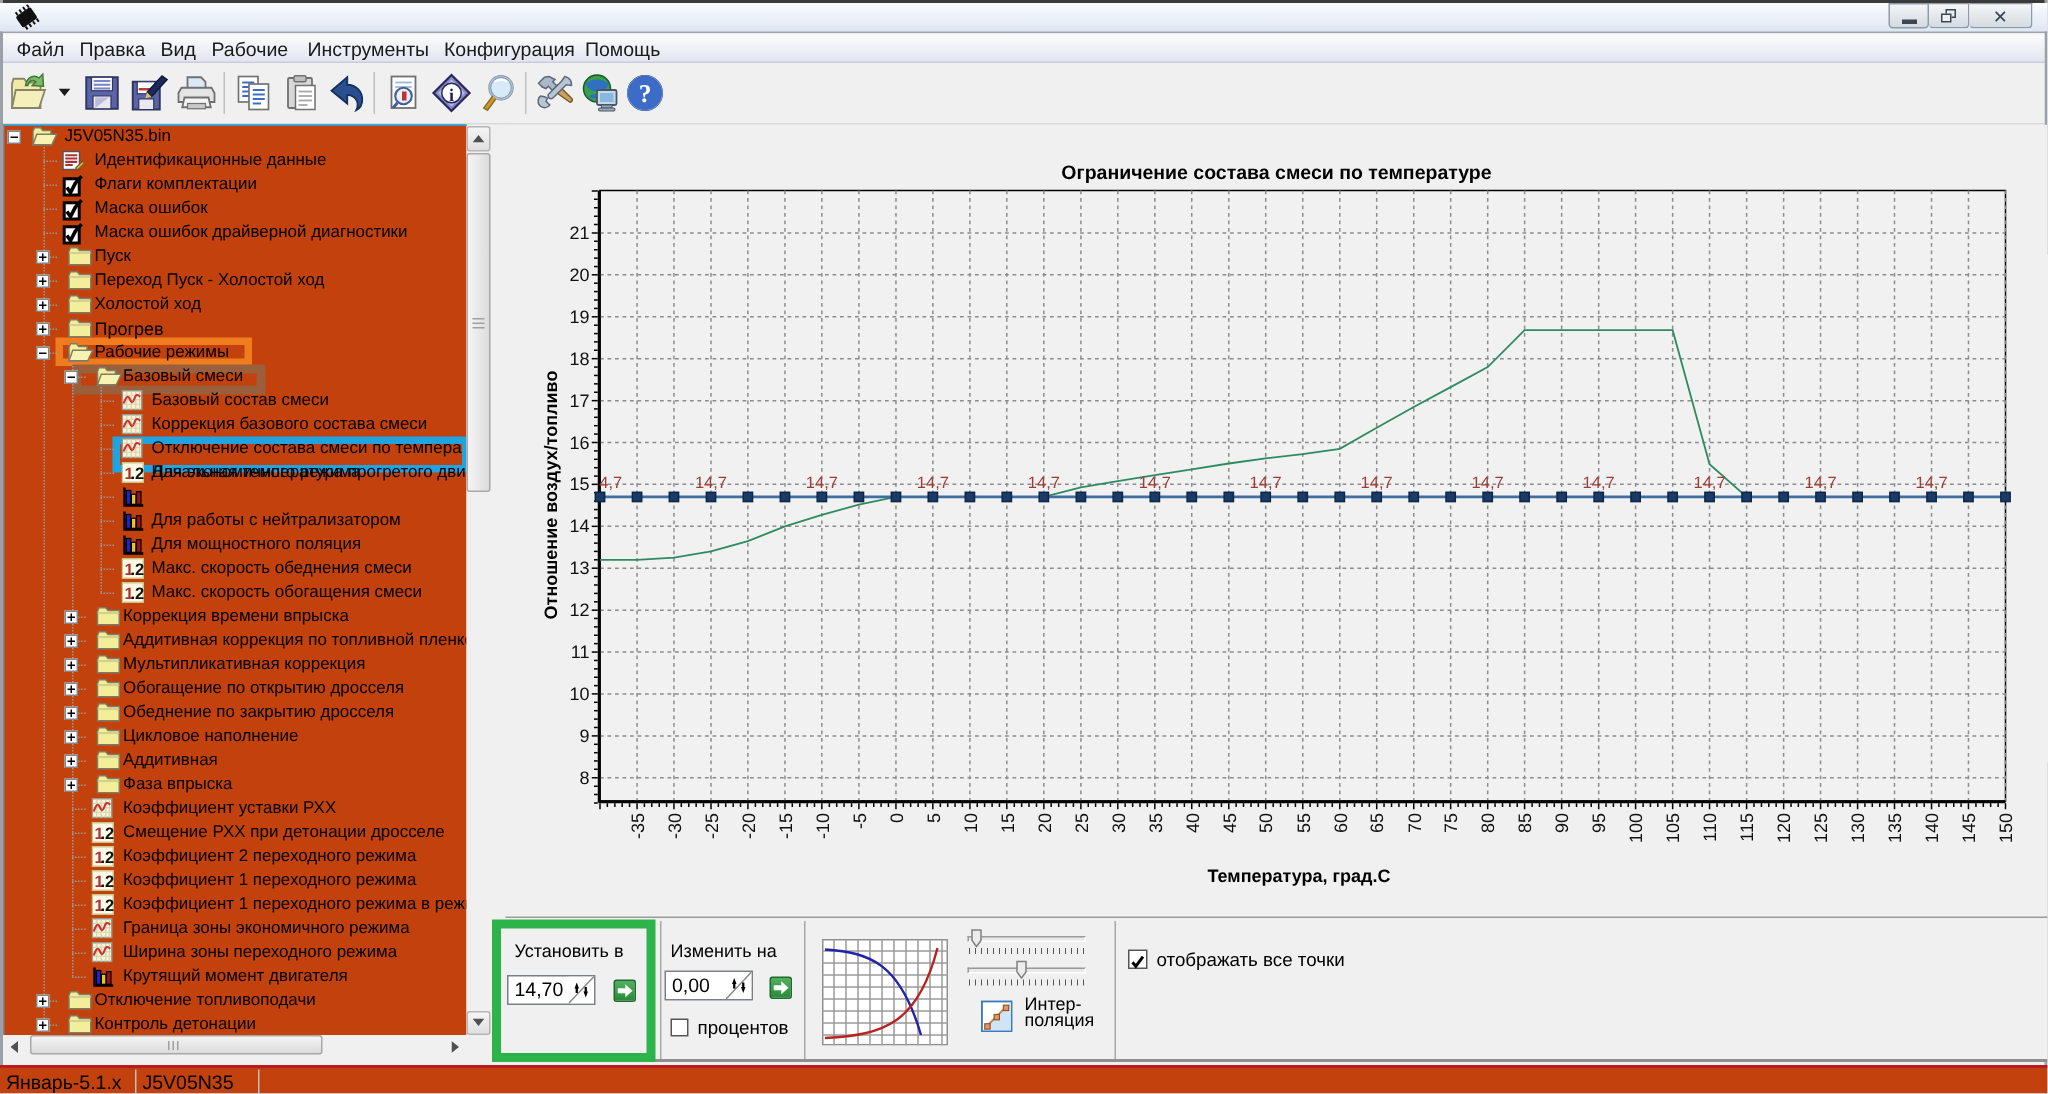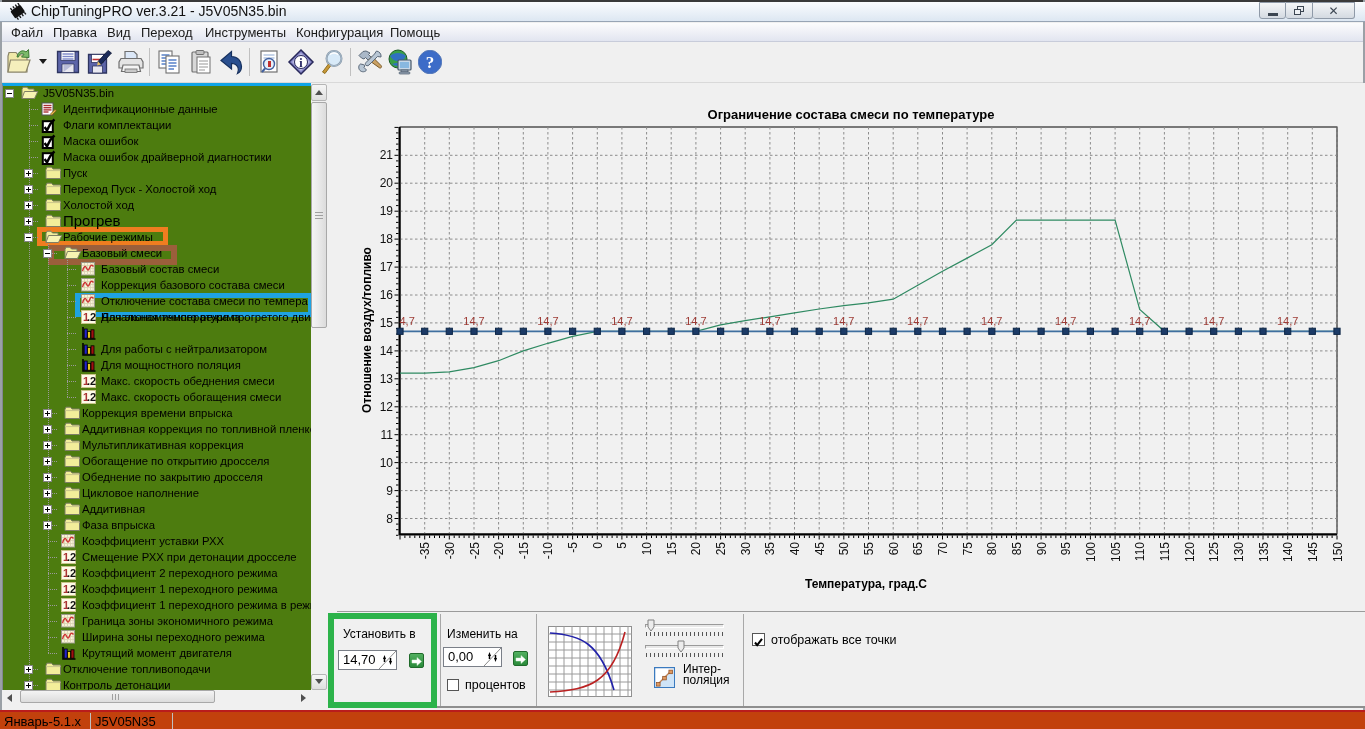--- a/index.html
+++ b/index.html
@@ -21,39 +21,38 @@
           <line x1="9" y1="4" x2="9" y2="1.5"></line>
           <line x1="12" y1="4" x2="12" y2="1.5"></line>
           <line x1="15" y1="4" x2="15" y2="1.5"></line>
         <line x1="6" y1="13" x2="6" y2="15.5"></line>
           <line x1="9" y1="13" x2="9" y2="15.5"></line>
           <line x1="12" y1="13" x2="12" y2="15.5"></line>
           <line x1="15" y1="13" x2="15" y2="15.5"></line>
       </g>
     </g>
   </svg>
-  <div class="abs" style="left:31px;top:1px;font-size:14px;color:#111">ChipTuningPRO ver.3.21 - J5V05N35.bin</div>
 </div>
 
 <div class="abs" style="left:1259px;top:2px;width:100px;height:17px;display:flex">
   <div style="width:27px;height:17px;background:linear-gradient(#f4f6f8,#d4dae1);border:1px solid #8f9aa8;border-radius:0 0 3px 3px;position:relative">
       <div style="position:absolute;left:8px;top:10px;width:10px;height:3px;background:#3c4652"></div>
     </div>
   <div style="width:27px;height:17px;background:linear-gradient(#f4f6f8,#d4dae1);border:1px solid #8f9aa8;border-left:none;border-radius:0 0 3px 3px;position:relative">
     <div style="position:absolute;left:11px;top:3px;width:7px;height:6px;border:1px solid #3c4652"></div>
     <div style="position:absolute;left:8px;top:6px;width:7px;height:6px;border:1px solid #3c4652;background:#eef1f4"></div>
   </div>
   <div style="width:42px;height:17px;background:linear-gradient(#f4f6f8,#d4dae1);border:1px solid #8f9aa8;border-left:none;border-radius:0 0 3px 3px;position:relative;font-size:12px;color:#3c4652;text-align:center;line-height:16px">✕</div>
 </div>
 
 <div class="abs" style="left:2px;top:23px;width:1361px;height:19px;background:linear-gradient(#fcfcfd,#e2e5f0);border-bottom:1px solid #c8ccda;font-size:13px;color:#1a1a1a">
   <span class="abs" style="left:9px;top:2px">Файл</span>
   <span class="abs" style="left:51px;top:2px">Правка</span>
   <span class="abs" style="left:105px;top:2px">Вид</span>
-  <span class="abs" style="left:139px;top:2px">Переход</span>
+  <span class="abs" style="left:139px;top:2px">Рабочие</span>
   <span class="abs" style="left:203px;top:2px">Инструменты</span>
   <span class="abs" style="left:294px;top:2px">Конфигурация</span>
   <span class="abs" style="left:388px;top:2px">Помощь</span>
 </div>
 
 <div class="abs" id="toolbar" style="left:2px;top:42px;width:1361px;height:41px;background:#f0f0f0;border-bottom:1px solid #d9d9d9"></div>
 <svg class="abs" style="left:5px;top:48px" width="28" height="28" viewBox="0 0 28 28">
     <path d="M3 8 L3 24 L22 24 L22 7 L13 7 L11 4.5 L4 4.5 Z" fill="#f0e9a8" stroke="#8a8468" stroke-width="1.2"></path>
     <path d="M5.5 12 L25 12 L21 24 L3 24 Z" fill="#f5efbc" stroke="#8a8468" stroke-width="1.2"></path>
     <path d="M12 9 C13 3 18 1.5 21 4 L23.5 1.5 L24 9.5 L16.5 9 L19 6.5 C16.5 4.8 14.5 5.5 13.5 9 Z" fill="#7cba6a" stroke="#3e7a34" stroke-width="1"></path>
@@ -156,21 +155,21 @@
     <rect x="14" y="14" width="9" height="6" fill="#88b8e0"></rect>
     <rect x="15" y="22" width="7" height="2" fill="#9aa8b8" stroke="#485868" stroke-width="0.7"></rect>
     <rect x="13" y="24" width="11" height="2" rx="1" fill="#9aa8b8" stroke="#485868" stroke-width="0.7"></rect>
   </svg>
 <svg class="abs" style="left:416px;top:48px" width="28" height="28" viewBox="0 0 28 28">
     <circle cx="14" cy="14" r="11.5" fill="#3c6cc8" stroke="#1e3c78" stroke-width="1"></circle>
     <circle cx="14" cy="14" r="11.5" fill="none" stroke="#6a94e0" stroke-width="0.8"></circle>
     <text x="14" y="20" text-anchor="middle" font-family="Liberation Serif, serif" font-size="17" font-weight="bold" fill="#fff">?</text>
   </svg>
 
-<div class="abs" style="left:2px;top:83px;width:309px;height:607px;background:#4d7c0f;border-top:3px solid #0ea5e9;border-left:1px solid #828790;overflow:hidden">
+<div class="abs" style="left:2px;top:83px;width:309px;height:607px;background:#c2410c;border-top:1px solid #0ea5e9;border-left:1px solid #828790;overflow:hidden">
 <div style="position:absolute;left:-2px;top:-83px;width:1365px;height:729px">
 <div style="position:absolute;left:36px;top:224px;width:131px;height:19px;border:5px solid #ef7d20"></div>
       <div style="position:absolute;left:47px;top:242px;width:129px;height:20px;border:6px solid #9b5f3b"></div>
       <div style="position:absolute;left:74px;top:290px;width:238px;height:24px;border:5px solid #1fa3e1"></div>
       <div style="position:absolute;left:28px;top:97px;width:1px;height:585px;border-left:1px dotted #9a9a9a"></div>
       <div style="position:absolute;left:47px;top:241px;width:1px;height:409px;border-left:1px dotted #9a9a9a"></div>
       <div style="position:absolute;left:66px;top:257px;width:1px;height:137px;border-left:1px dotted #9a9a9a"></div>
       <div style="position:absolute;left:28px;top:106px;width:9px;height:1px;border-top:1px dotted #9a9a9a"></div>
       <div style="position:absolute;left:28px;top:122px;width:9px;height:1px;border-top:1px dotted #9a9a9a"></div>
       <div style="position:absolute;left:28px;top:138px;width:9px;height:1px;border-top:1px dotted #9a9a9a"></div>
@@ -265,21 +264,21 @@
           <line x1="1" y1="4.6" x2="15.5" y2="4.6" stroke="#c9c48a"></line>
         </svg></div>
       <div style="position:absolute;left:62px;top:194px;height:16px;line-height:16px;font-size:11.3px;white-space:nowrap;color:#000">Холостой ход</div>
       <div style="position:absolute;left:23px;top:214px;width:9px;height:9px;background:#fff;border:1px solid #848484;box-sizing:border-box"></div>
       <div style="position:absolute;left:25px;top:218px;width:5px;height:1px;background:#000"></div>
       <div style="position:absolute;left:27px;top:216px;width:1px;height:5px;background:#000"></div>
       <div style="position:absolute;left:44px;top:211px;width:18px;height:15px"><svg width="17" height="14" viewBox="0 0 17 14">
           <path d="M1 3.5 L1 12.5 L15.5 12.5 L15.5 3 L8 3 L6.5 1.2 L2 1.2 Z" fill="#f3ee9a" stroke="#7e7e66" stroke-width="1"></path>
           <line x1="1" y1="4.6" x2="15.5" y2="4.6" stroke="#c9c48a"></line>
         </svg></div>
-      <div style="position:absolute;left:62px;top:210px;height:16px;line-height:16px;font-size:15px;white-space:nowrap;color:#000">Прогрев</div>
+      <div style="position:absolute;left:62px;top:210px;height:16px;line-height:16px;font-size:12px;white-space:nowrap;color:#000">Прогрев</div>
       <div style="position:absolute;left:23px;top:230px;width:9px;height:9px;background:#fff;border:1px solid #848484;box-sizing:border-box"></div>
       <div style="position:absolute;left:25px;top:234px;width:5px;height:1px;background:#000"></div>
       <div style="position:absolute;left:44px;top:227px;width:18px;height:15px"><svg width="18" height="14" viewBox="0 0 18 14">
           <path d="M1 3.5 L1 12.5 L13 12.5 L13 3 L7.5 3 L6 1.2 L2 1.2 Z" fill="#f3ee9a" stroke="#7e7e66" stroke-width="1"></path>
           <path d="M3.5 5.5 L16.8 5.5 L13.5 12.5 L1 12.5 Z" fill="#f7f3b2" stroke="#7e7e66" stroke-width="1"></path>
         </svg></div>
       <div style="position:absolute;left:62px;top:226px;height:16px;line-height:16px;font-size:11.3px;white-space:nowrap;color:#000">Рабочие режимы</div>
       <div style="position:absolute;left:42px;top:246px;width:9px;height:9px;background:#fff;border:1px solid #848484;box-sizing:border-box"></div>
       <div style="position:absolute;left:44px;top:250px;width:5px;height:1px;background:#000"></div>
       <div style="position:absolute;left:63px;top:243px;width:18px;height:15px"><svg width="18" height="14" viewBox="0 0 18 14">

